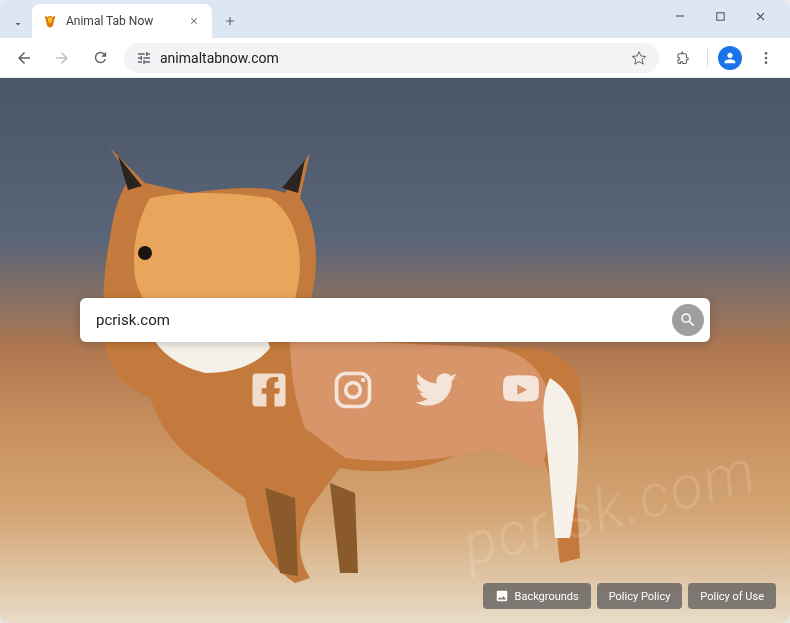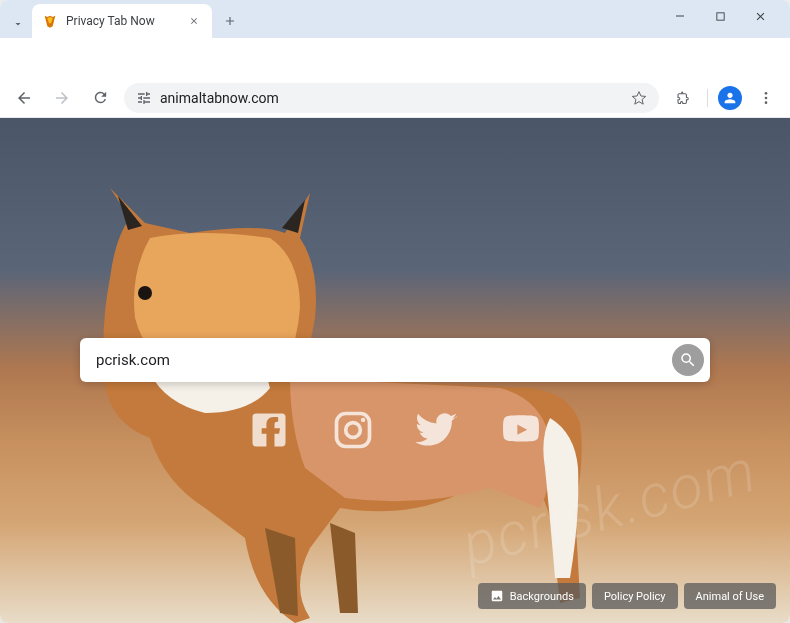--- a/index.html
+++ b/index.html
@@ -13,21 +13,21 @@
 .tab-dropdown { width: 20px; height: 28px; display: flex; align-items: center; justify-content: center; cursor: pointer; border-radius: 4px; }
 .tab { background: #fff; height: 34px; border-radius: 8px 8px 0 0; display: flex; align-items: center; padding: 0 10px; gap: 8px; min-width: 180px; max-width: 200px; }
 .favicon { width: 16px; height: 16px; }
 .tab-title { font-size: 12px; color: #3c4043; flex: 1; white-space: nowrap; overflow: hidden; }
 .tab-close { width: 16px; height: 16px; display: flex; align-items: center; justify-content: center; cursor: pointer; border-radius: 50%; color: #5f6368; font-size: 13px; }
 .new-tab { width: 28px; height: 28px; display: flex; align-items: center; justify-content: center; cursor: pointer; border-radius: 50%; color: #5f6368; margin-bottom: 3px; }
 .window-controls { margin-left: auto; display: flex; gap: 12px; margin-bottom: 8px; padding-right: 8px; }
 .win-btn { width: 28px; height: 28px; display: flex; align-items: center; justify-content: center; cursor: pointer; color: #3c4043; }
 
 
-.toolbar { height: 40px; background: #fff; display: flex; align-items: center; padding: 0 10px; gap: 10px; border-bottom: 1px solid #e8eaed; margin-top: 40px; }
+.toolbar { height: 40px; background: #fff; display: flex; align-items: center; padding: 0 10px; gap: 10px; border-bottom: 1px solid #e8eaed; }
 .nav-btn { width: 28px; height: 28px; display: flex; align-items: center; justify-content: center; cursor: pointer; color: #5f6368; border-radius: 50%; }
 .nav-btn.disabled { color: #bdc1c6; }
 .addressbar { flex: 1; height: 30px; background: #f1f3f4; border-radius: 15px; display: flex; align-items: center; padding: 0 12px; gap: 8px; }
 .site-info { width: 16px; height: 16px; color: #5f6368; display: flex; align-items: center; }
 .url-text { font-size: 14px; color: #202124; flex: 1; }
 .bookmark { width: 16px; height: 16px; color: #5f6368; margin-left: auto; cursor: pointer; display: flex; align-items: center; }
 .ext-btn { width: 28px; height: 28px; display: flex; align-items: center; justify-content: center; cursor: pointer; color: #5f6368; }
 .divider { width: 1px; height: 18px; background: #dadce0; }
 .profile { width: 24px; height: 24px; border-radius: 50%; background: #1a73e8; display: flex; align-items: center; justify-content: center; cursor: pointer; }
 .profile svg { fill: #fff; }
@@ -64,21 +64,21 @@
     <div class="tab-dropdown">
       <svg width="12" height="12" viewBox="0 0 24 24">
           <path fill="#5f6368" d="M7 10l5 5 5-5z"></path>
         </svg>
     </div>
     <div class="tab">
       <svg class="favicon" viewBox="0 0 24 24">
         <path fill="#d97706" d="M4 4l4 2 4-2 4 2 4-2-2 8-2 8-4 2-4-2-2-8z"></path>
         <path fill="#fbbf24" d="M8 8l4-2 4 2-2 6-2 2-2-2z"></path>
       </svg>
-      <span class="tab-title">Privacy Tab Now</span>
+      <span class="tab-title">Animal Tab Now</span>
       <span class="tab-close">
         <svg width="10" height="10" viewBox="0 0 24 24">
             <path fill="currentColor" d="M19 6.41L17.59 5 12 10.59 6.41 5 5 6.41 10.59 12 5 17.59 6.41 19 12 13.41 17.59 19 19 17.59 13.41 12z"></path>
           </svg>
       </span>
     </div>
     <div class="new-tab">
       <svg width="14" height="14" viewBox="0 0 24 24">
           <path fill="currentColor" d="M19 13h-6v6h-2v-6H5v-2h6V5h2v6h6v2z"></path>
         </svg>
@@ -200,18 +200,18 @@
       <div class="footer-btn">
         <svg viewBox="0 0 24 24">
             <path d="M21 19V5c0-1.1-.9-2-2-2H5c-1.1 0-2 .9-2 2v14c0 1.1.9 2 2 2h14c1.1 0 2-.9 2-2zM8.5 13.5l2.5 3.01L14.5 12l4.5 6H5l3.5-4.5z"></path>
           </svg>
         <span>Backgrounds</span>
       </div>
       <div class="footer-btn">
         <span>Policy Policy</span>
       </div>
       <div class="footer-btn">
-        <span>Animal of Use</span>
+        <span>Policy of Use</span>
       </div>
     </div>
   </div>
 
 </div>
 
 </body></html>

